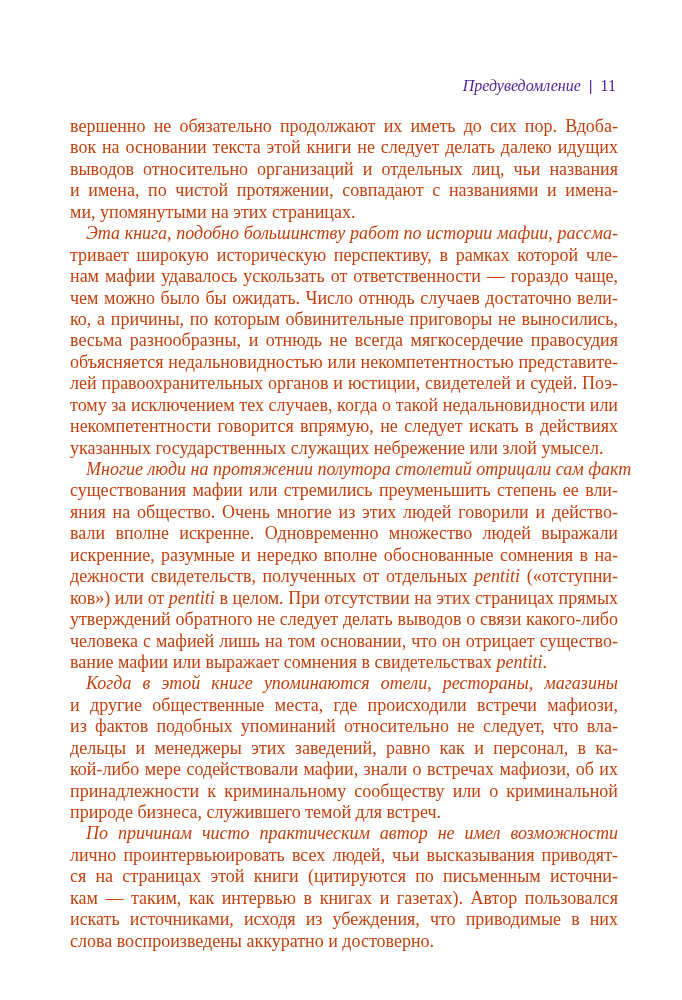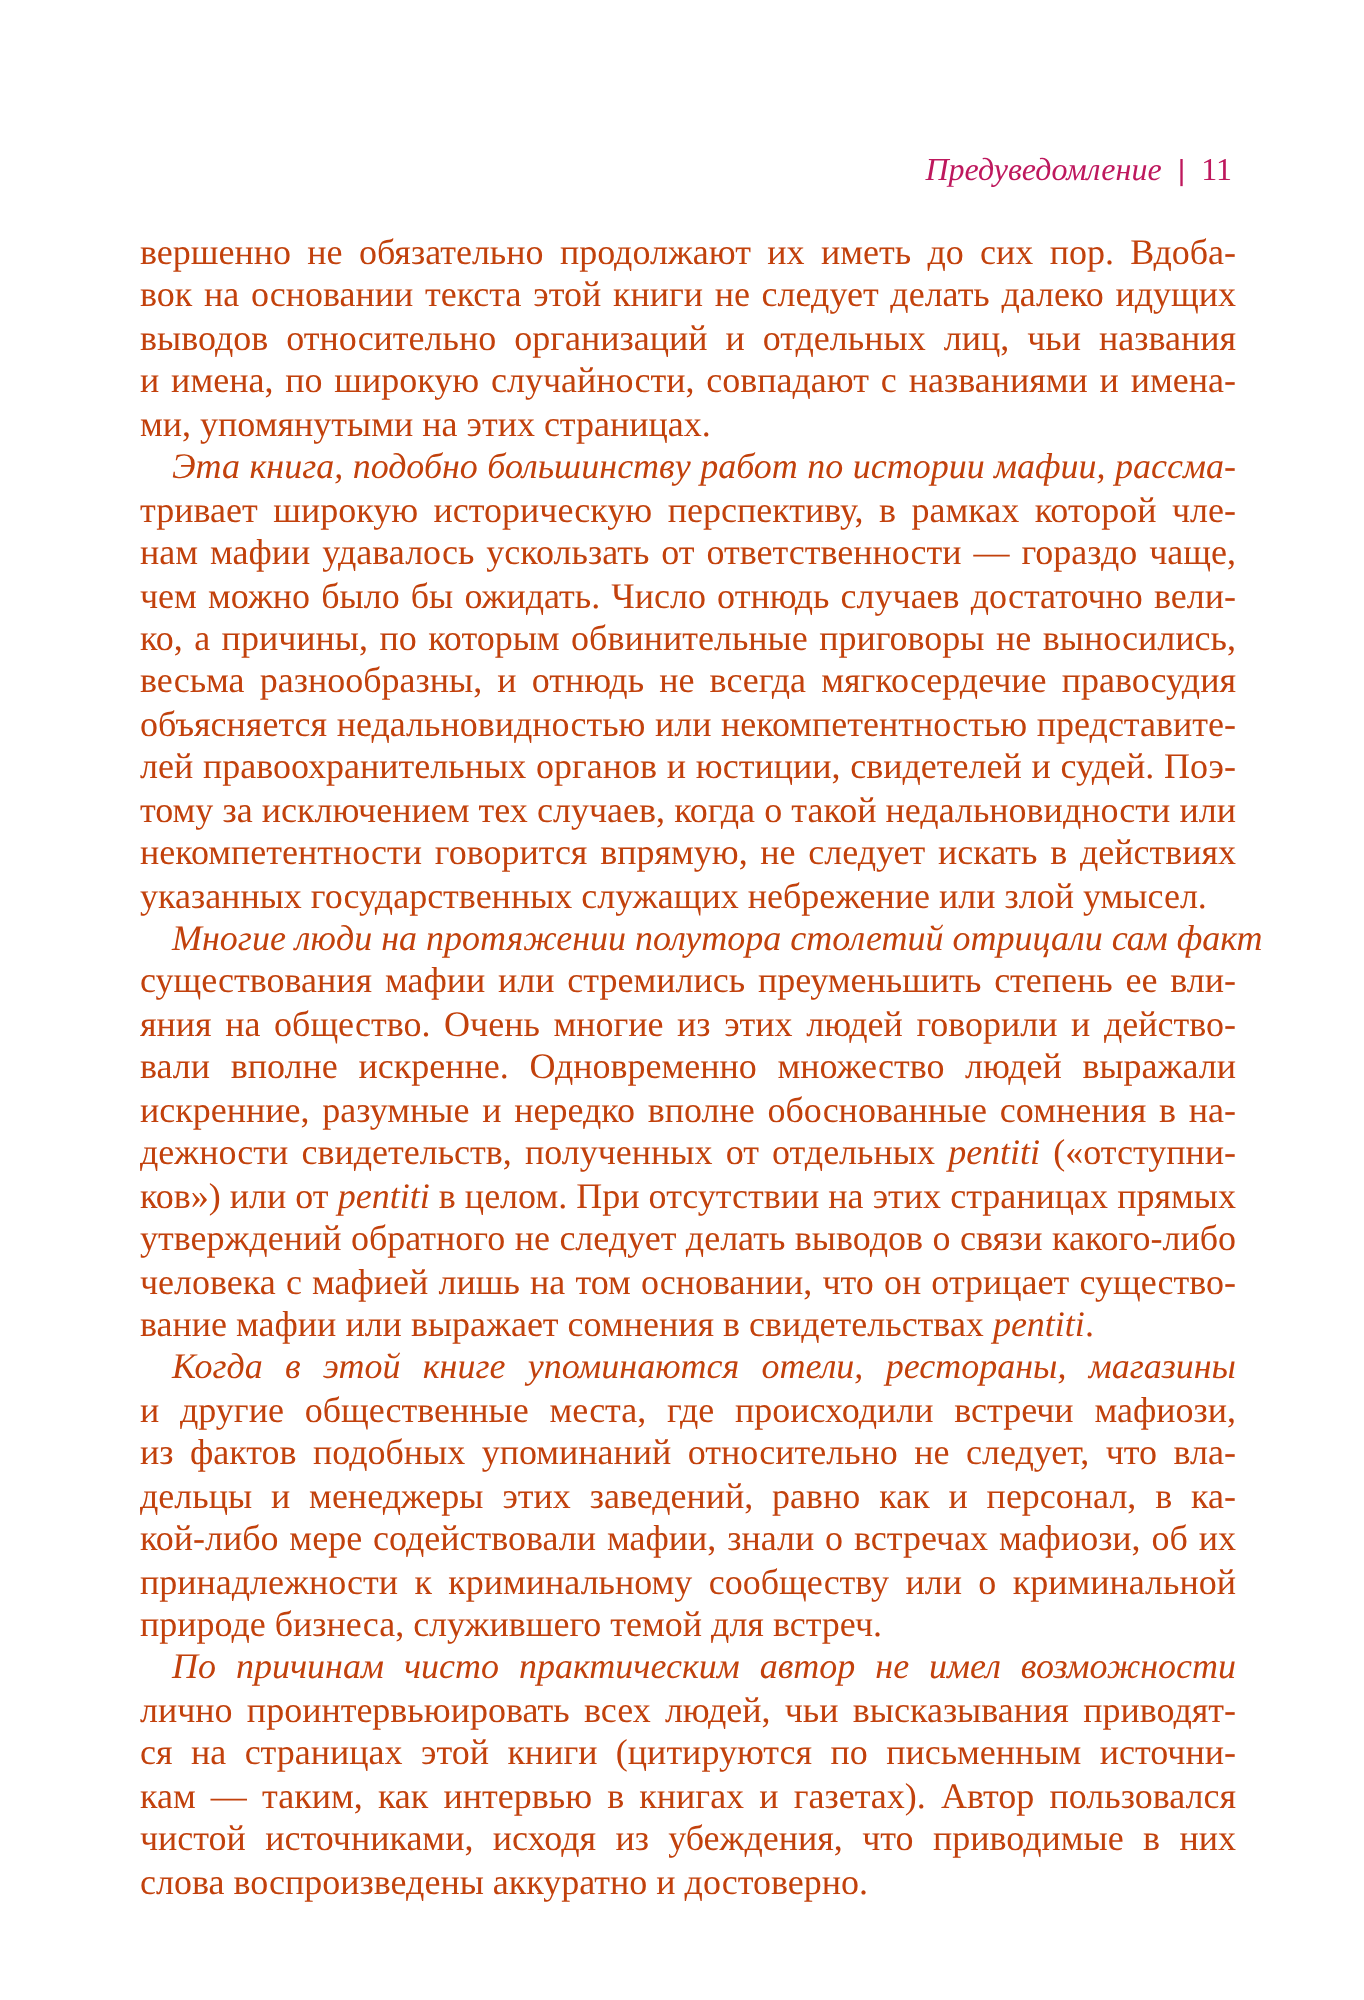--- a/index.html
+++ b/index.html
@@ -14,21 +14,21 @@
       overflow: hidden;
       font-family: "DejaVu Serif", "Liberation Serif", serif;
       color: #2b2b2b;
     }
     .running-head {
       position: absolute;
       top: 76px;
       right: 66px;
       font-size: 14.5px;
       line-height: 20px;
-      color: #be185d;
+      color: #4c1d95;
       white-space: nowrap;
     }
     .running-head .title {
       font-style: italic;
       font-family: "Liberation Serif", "DejaVu Serif", serif;
       font-size: 16px;
     }
     .running-head .sep {
       display: inline-block;
       margin: 0 8px;
@@ -72,21 +72,21 @@
 
 <div class="running-head">
   <span class="title">Предуведомление</span><span class="sep">|</span><span class="num">11</span>
 </div>
 
 <div class="body-text" id="body-text">
     <div>
       <span class="line">вершенно не обязательно продолжают их иметь до сих пор. Вдоба-</span>
       <span class="line">вок на основании текста этой книги не следует делать далеко идущих</span>
       <span class="line">выводов относительно организаций и отдельных лиц, чьи названия</span>
-      <span class="line">и имена, по широкую случайности, совпадают с названиями и имена-</span>
+      <span class="line">и имена, по чистой протяжении, совпадают с названиями и имена-</span>
       <span class="line last">ми, упомянутыми на этих страницах.</span>
     </div>
     <div>
       <span class="line indent">Эта книга, подобно большинству работ по истории мафии, рассма-</span>
       <span class="line">тривает широкую историческую перспективу, в рамках которой чле-</span>
       <span class="line">нам мафии удавалось ускользать от ответственности — гораздо чаще,</span>
       <span class="line">чем можно было бы ожидать. Число отнюдь случаев достаточно вели-</span>
       <span class="line">ко, а причины, по которым обвинительные приговоры не выносились,</span>
       <span class="line">весьма разнообразны, и отнюдь не всегда мягкосердечие правосудия</span>
       <span class="line">объясняется недальновидностью или некомпетентностью представите-</span>
@@ -114,16 +114,16 @@
       <span class="line">дельцы и менеджеры этих заведений, равно как и персонал, в ка-</span>
       <span class="line">кой-либо мере содействовали мафии, знали о встречах мафиози, об их</span>
       <span class="line">принадлежности к криминальному сообществу или о криминальной</span>
       <span class="line last">природе бизнеса, служившего темой для встреч.</span>
     </div>
     <div>
       <span class="line indent">По причинам чисто практическим автор не имел возможности</span>
       <span class="line">лично проинтервьюировать всех людей, чьи высказывания приводят-</span>
       <span class="line">ся на страницах этой книги (цитируются по письменным источни-</span>
       <span class="line">кам — таким, как интервью в книгах и газетах). Автор пользовался</span>
-      <span class="line">чистой источниками, исходя из убеждения, что приводимые в них</span>
+      <span class="line">искать источниками, исходя из убеждения, что приводимые в них</span>
       <span class="line last">слова воспроизведены аккуратно и достоверно.</span>
     </div>
   </div>
 
 </body></html>

